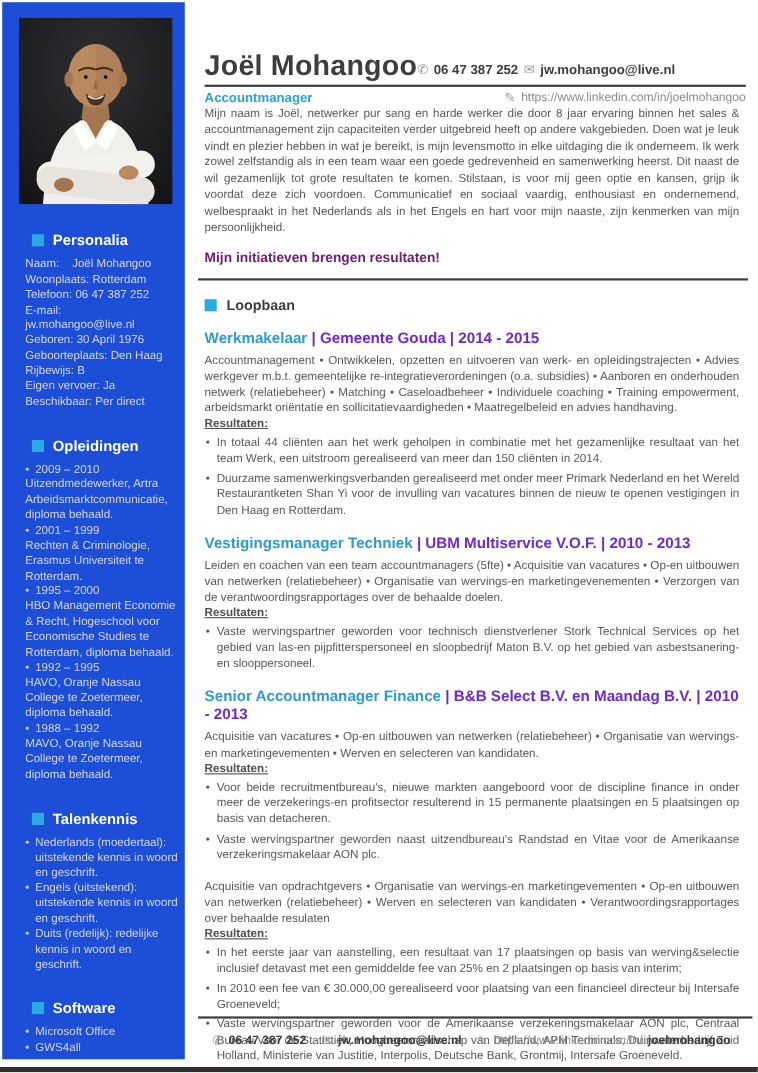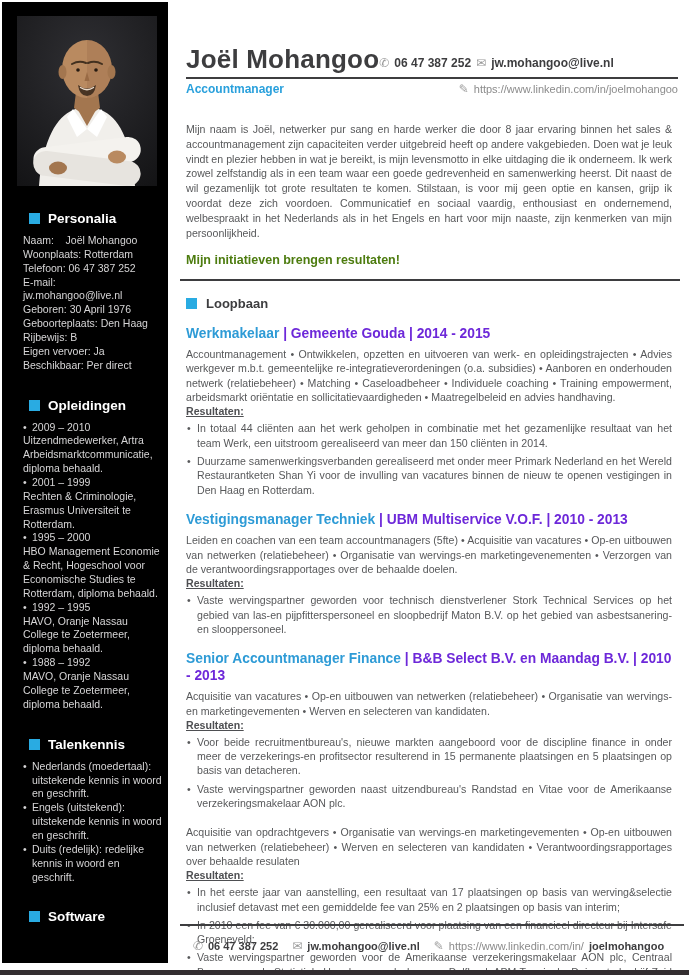--- a/index.html
+++ b/index.html
@@ -15,21 +15,21 @@
     height: 975px;
     background: #ffffff;
     overflow: hidden;
   }
 
   
   .sidebar {
     position: absolute;
     left: 2px; top: 2px;
     width: 166px; height: 961px;
-    background: #000000;
+    background: #1d4ed8;
     color: #d6d5d6;
   }
   .photo-wrap {
     margin: 14px 0 0 15px;
     width: 140px; height: 170px;
     overflow: hidden;
   }
   .sb-inner { padding: 0 6px 0 21px; }
   .sb-title-row {
     display: flex; align-items: center; gap: 8px;
@@ -68,22 +68,22 @@
     padding-bottom: 5px;
     margin-right: -6px;
   }
   .name { font-size: 26px; font-weight: bold; color: #3d3d3f; line-height: 1; letter-spacing: 0.2px; }
   .contact-top { display: flex; align-items: center; gap: 5px; font-size: 12px; font-weight: bold; color: #3d3d3f; padding-bottom: 2px; }
   .icon { color: #9b9b9b; font-size: 12px; font-weight: normal; }
   .h-row2 { display: flex; justify-content: space-between; align-items: center; margin-top: 3px; margin-right: -6px; }
   .job-subtitle { color: #29a0dc; font-weight: bold; font-size: 12px; }
   .linkedin-top { display: flex; align-items: center; gap: 5px; font-size: 11px; color: #8b8b8b; }
 
-  .intro { margin-top: 26px; font-size: 10.6px; line-height: 1.4; color: #57585a; text-align: justify; }
-  .tagline { margin-top: 12px; font-size: 12.5px; font-weight: bold; color: #4d7c0f; }
+  .intro { margin-top: 0; font-size: 10.6px; line-height: 1.4; color: #57585a; text-align: justify; }
+  .tagline { margin-top: 12px; font-size: 12.5px; font-weight: bold; color: #701a75; }
   .divider2 { margin: 12px -8px 0 -6px; border-top: 2px solid #3d3d3f; }
 
   .section-row { display: flex; align-items: center; gap: 9px; margin-top: 15px; }
   .section-title { font-size: 13px; font-weight: bold; color: #3d3d3f; }
 
   .job { margin-top: 15px; }
   .job-h { font-size: 13.8px; font-weight: bold; line-height: 1.2; }
   .job-role { color: #2e9bd6; }
   .job-meta { color: #6d28d9; }
   .job-desc { margin-top: 5px; font-size: 10.6px; line-height: 1.35; color: #57585a; text-align: justify; }
@@ -207,20 +207,24 @@
       </div>
       <div>
         <div class="sb-item bulleted">Nederlands (moedertaal): uitstekende kennis in woord en geschrift.</div>
         <div class="sb-item bulleted">Engels (uitstekend): uitstekende kennis in woord en geschrift.</div>
         <div class="sb-item bulleted">Duits (redelijk): redelijke kennis in woord en geschrift.</div>
       </div>
 
       <div class="sb-title-row">
         <span class="sq"></span>
         <span class="sb-title">Software</span>
+      </div>
+      <div>
+        <div class="sb-item bulleted">Microsoft Office</div>
+        <div class="sb-item bulleted">GWS4all</div>
       </div>
 
     </div>
   </aside>
 
   <main class="main">
     <div class="main-inner">
 
       <header class="header">
         <div class="h-row1">

